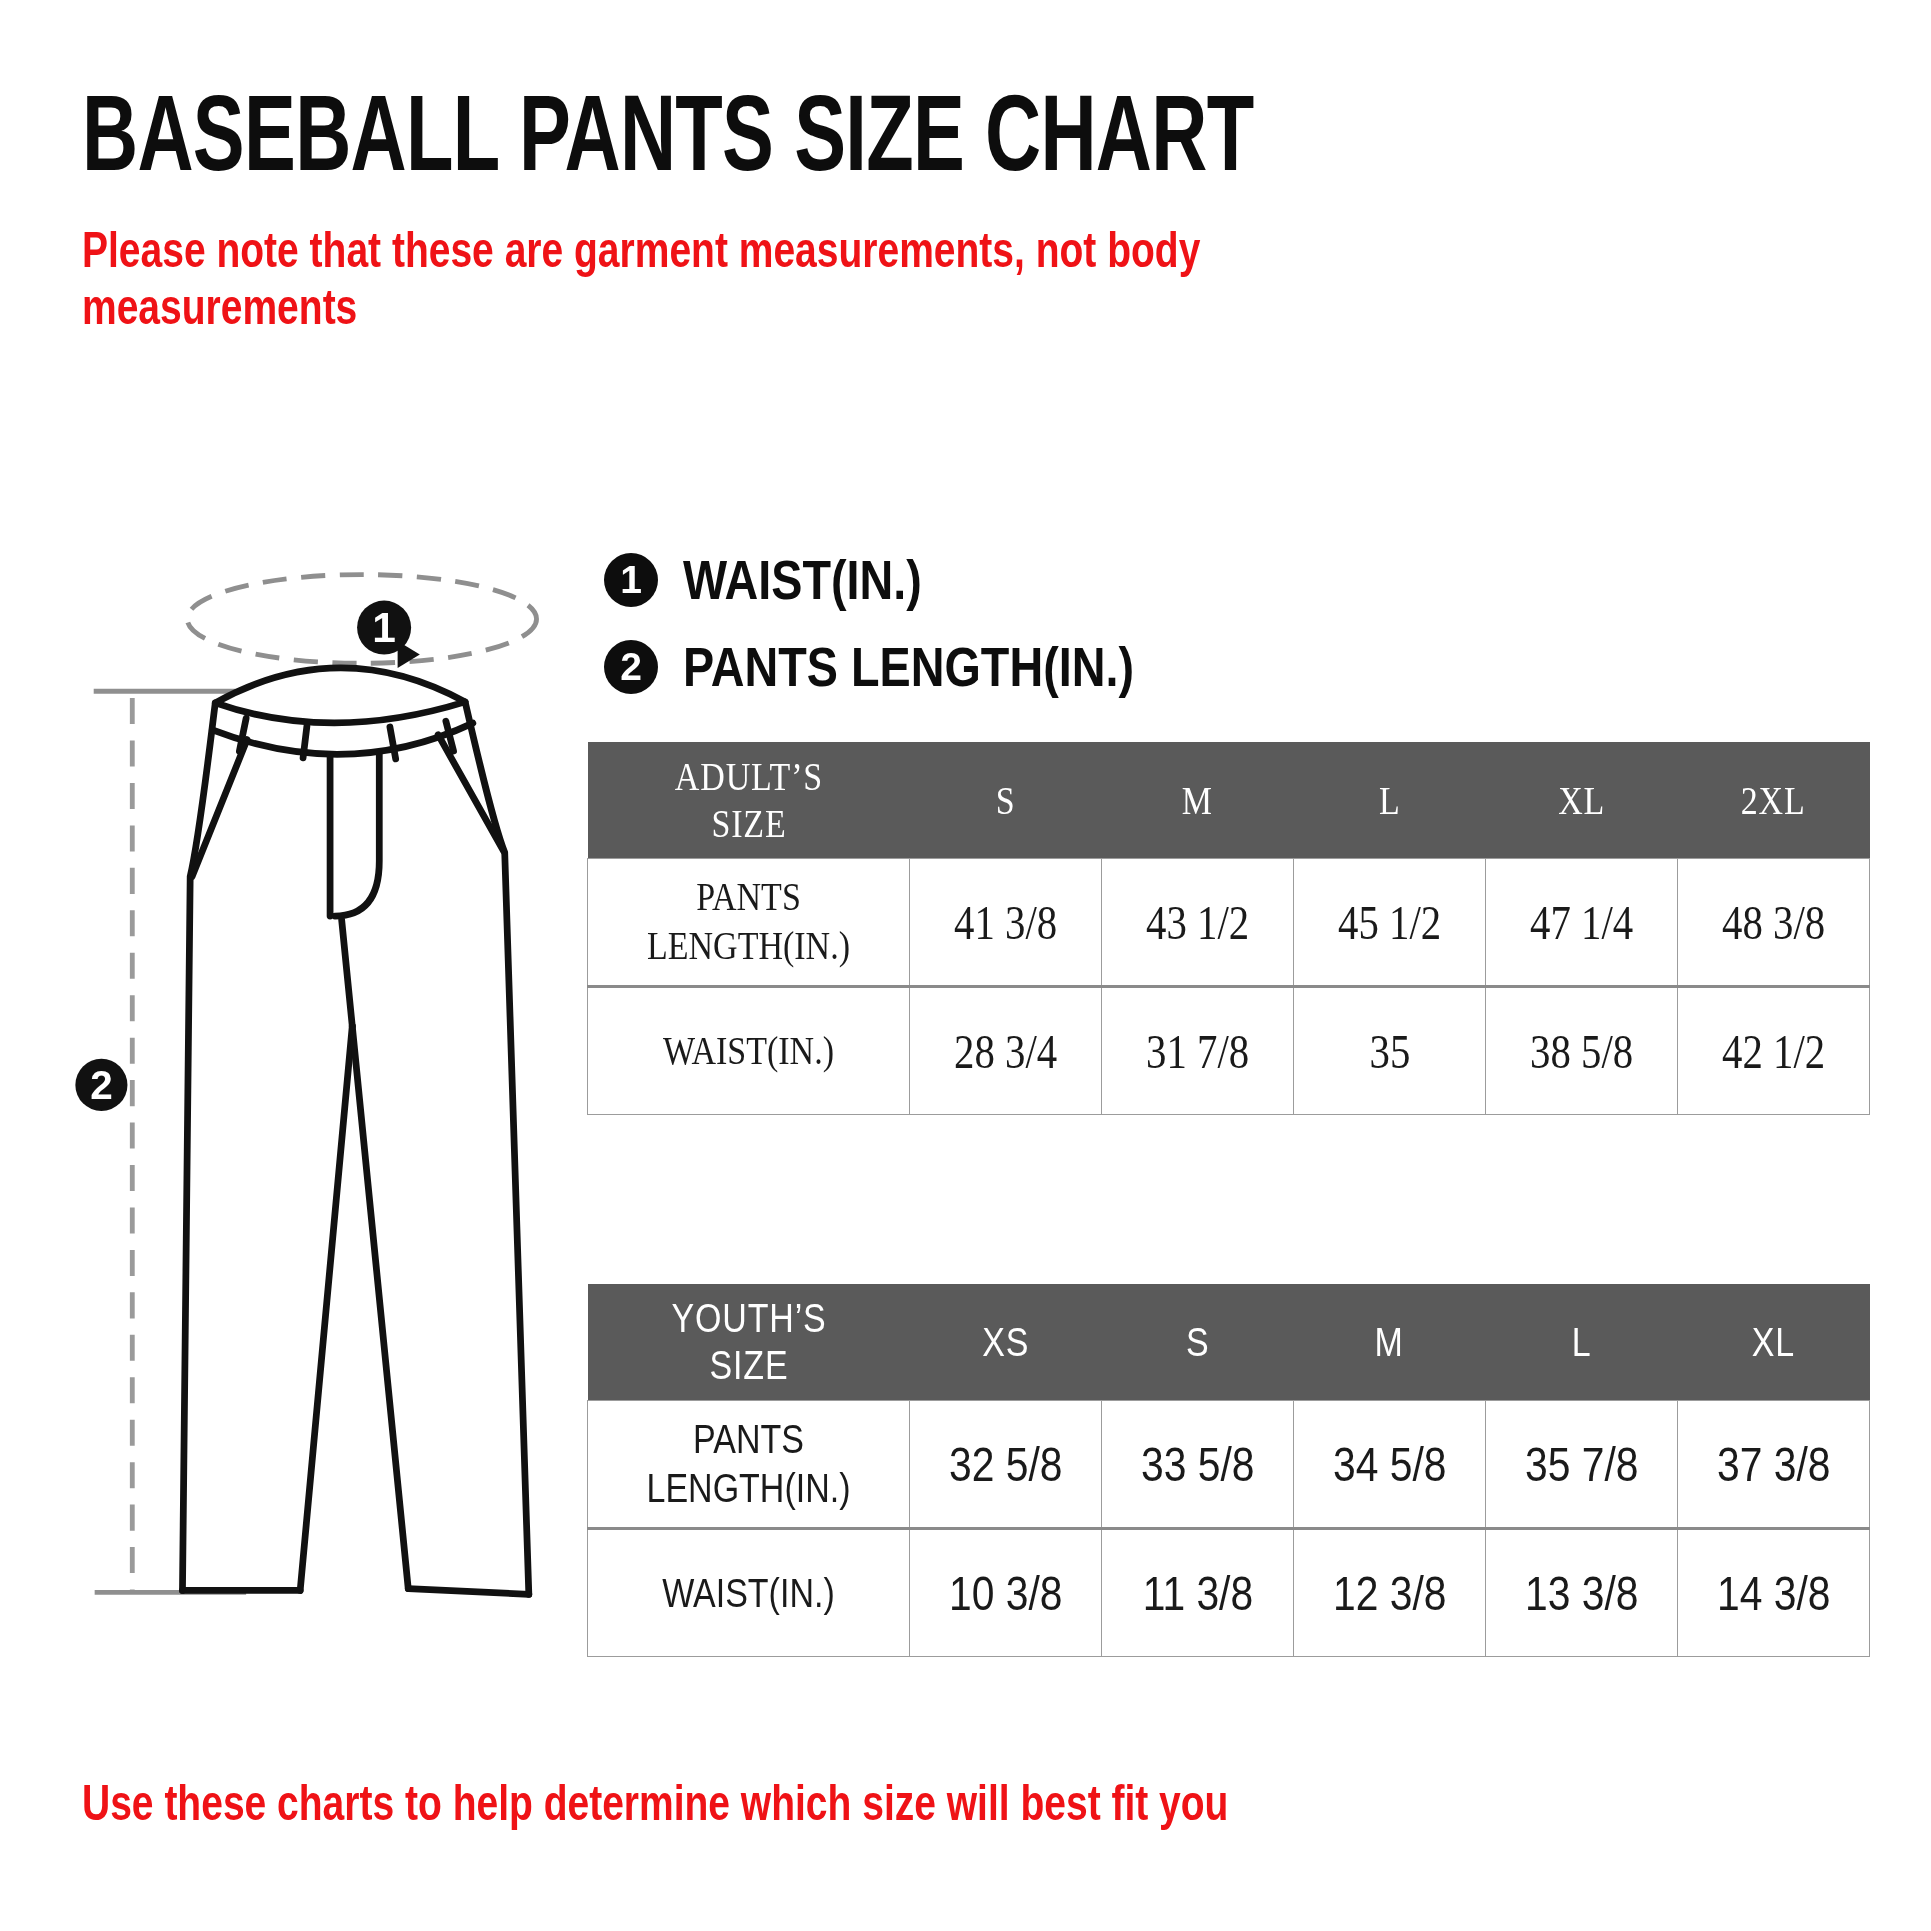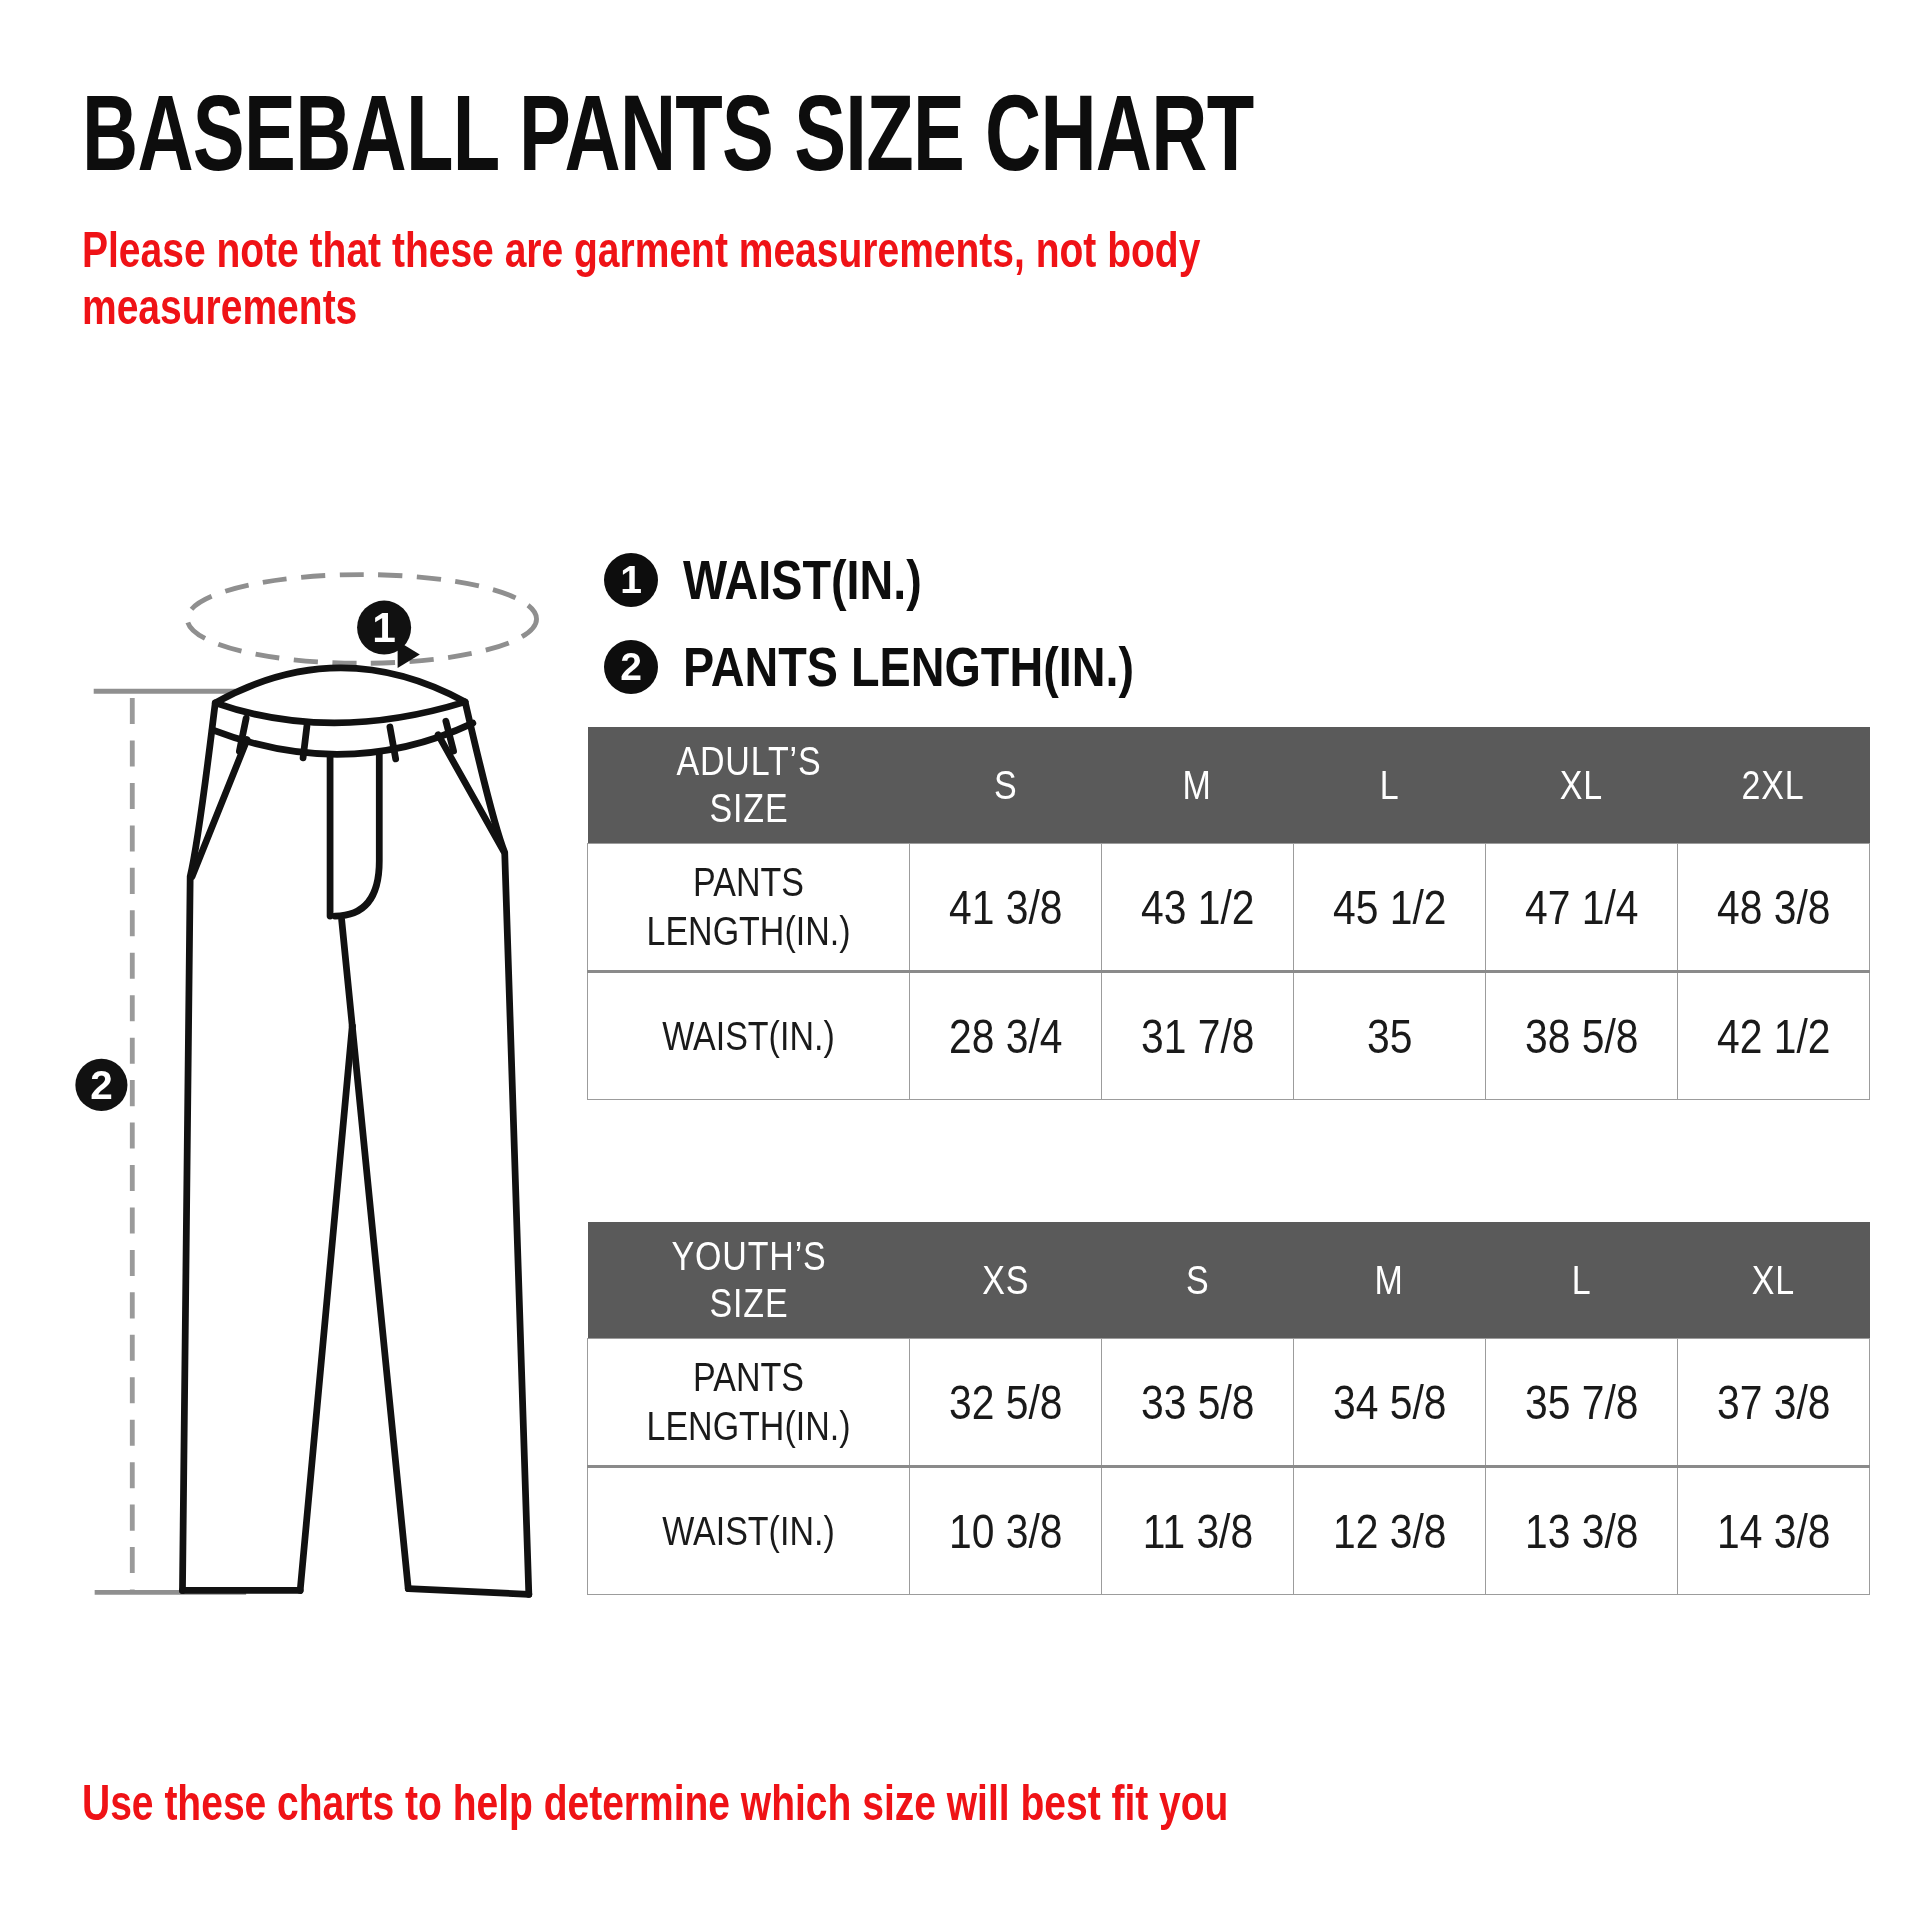--- a/index.html
+++ b/index.html
@@ -31,22 +31,22 @@
     font-size:55px;font-weight:bold;white-space:nowrap;
     transform:scaleX(0.85);transform-origin:left center;color:#0d0d0d;
   }
   
   .pants-svg{position:absolute;left:58px;top:444px;width:521px;height:1168px;}
   
   table.size-table{
     position:absolute;left:587px;width:1282px;border-collapse:collapse;table-layout:fixed;
     background:#fff;
   }
-  table.adult{top:727px;}
-  table.youth{top:1222px;}
+  table.adult{top:742px;font-family:Liberation Serif, serif;}
+  table.youth{top:1284px;}
   .size-table col.c-label{width:322px;}
   .size-table col.c-data{width:192px;}
   .size-table th{
     background:#5a5a5a;color:#fff;font-weight:normal;height:116px;border:none;
     text-align:center;vertical-align:middle;padding:0;
   }
   .size-table td{
     border:1.9px solid #9c9c9c;height:126px;text-align:center;vertical-align:middle;
     padding:0;color:#1a1a1a;background:#fff;
   }

